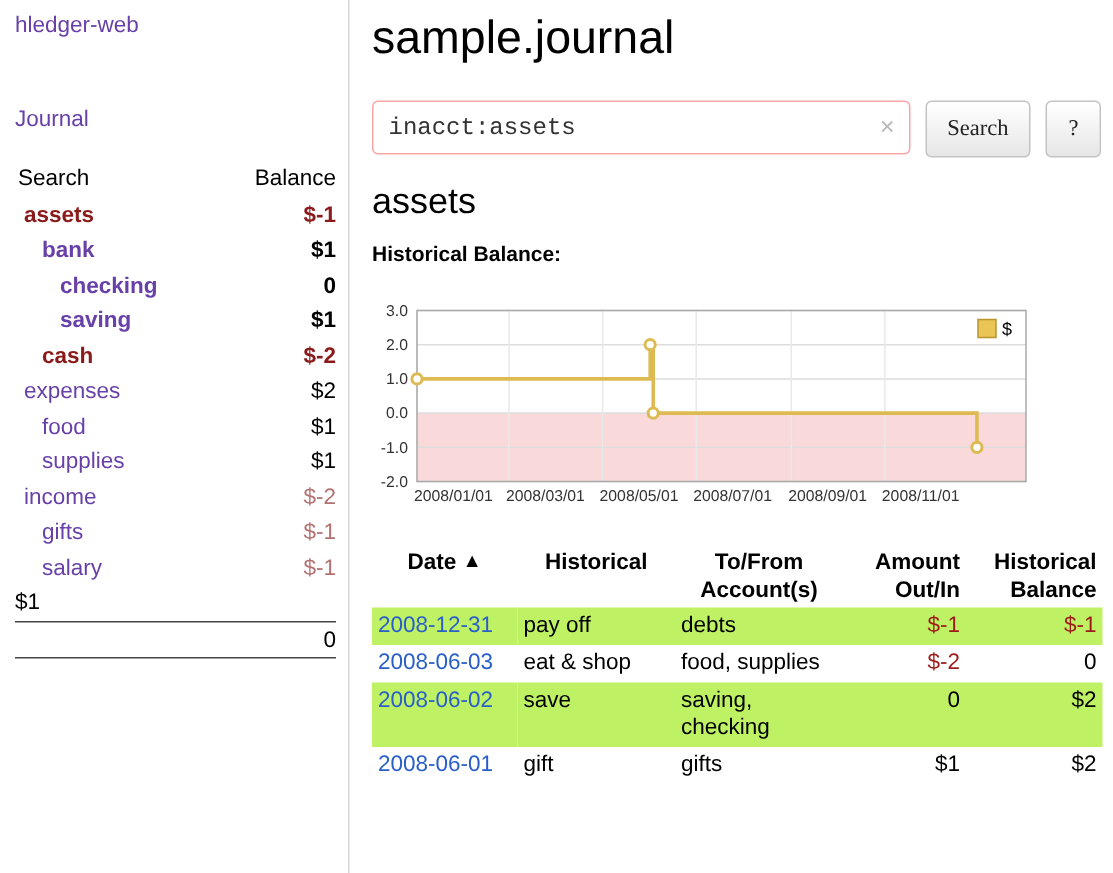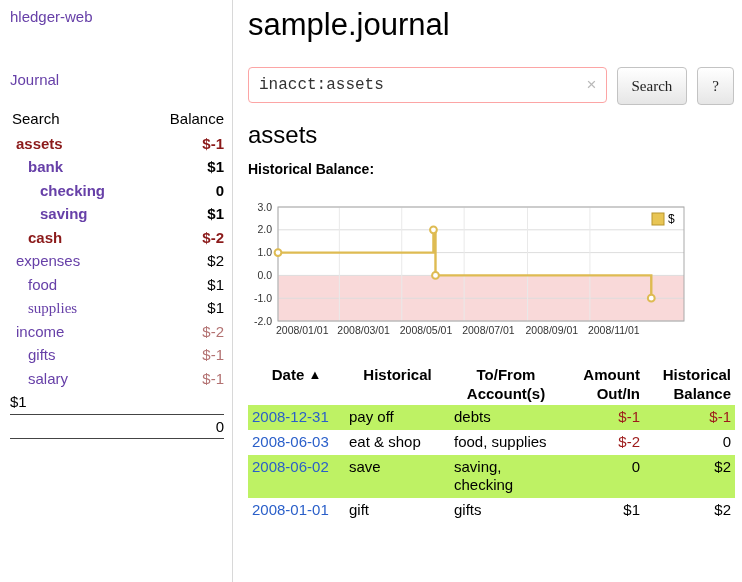--- a/index.html
+++ b/index.html
@@ -83,21 +83,21 @@
         </div>
         <div class="acct-row">
           <span class="acct-name" style="padding-left: 6px;">expenses</span>
           <span class="acct-amt">$2</span>
         </div>
         <div class="acct-row">
           <span class="acct-name" style="padding-left: 18px;">food</span>
           <span class="acct-amt">$1</span>
         </div>
         <div class="acct-row">
-          <span class="acct-name" style="padding-left: 18px; font-family: Liberation Serif, serif;">supplies</span>
+          <span class="acct-name" style="padding-left: 18px;">supplies</span>
           <span class="acct-amt">$1</span>
         </div>
         <div class="acct-row">
           <span class="acct-name" style="padding-left: 6px;">income</span>
           <span class="acct-amt neg-soft">$-2</span>
         </div>
         <div class="acct-row">
           <span class="acct-name" style="padding-left: 18px;">gifts</span>
           <span class="acct-amt neg-soft">$-1</span>
         </div>
@@ -200,21 +200,21 @@
           <td class="num">0</td>
         </tr>
         <tr class="shaded">
           <td><span class="date-link">2008-06-02</span></td>
           <td>save</td>
           <td>saving, checking</td>
           <td class="num">0</td>
           <td class="num">$2</td>
         </tr>
         <tr>
-          <td><span class="date-link">2008-01-01</span></td>
+          <td><span class="date-link">2008-06-01</span></td>
           <td>gift</td>
           <td>gifts</td>
           <td class="num">$1</td>
           <td class="num">$2</td>
         </tr>
       </tbody>
   </table>
 </main>
 
 </body></html>

